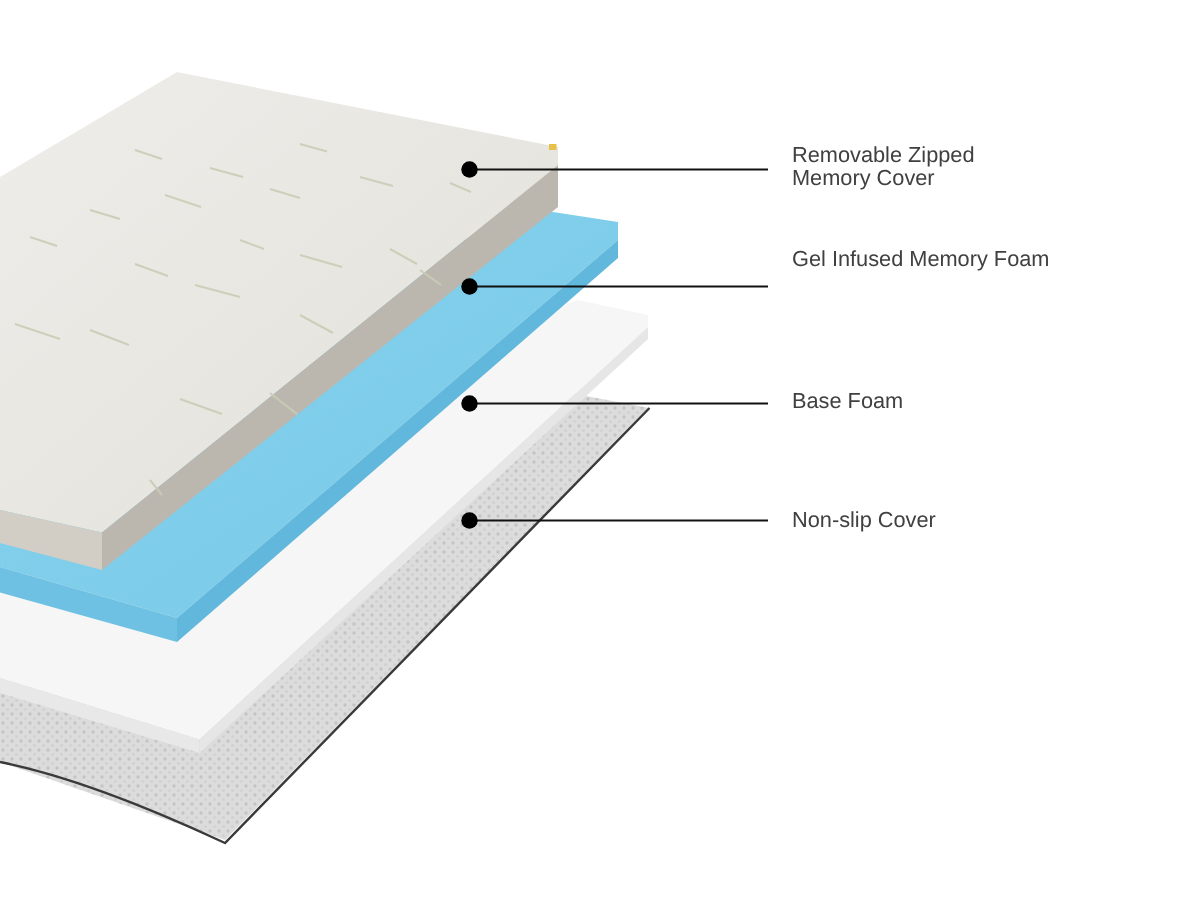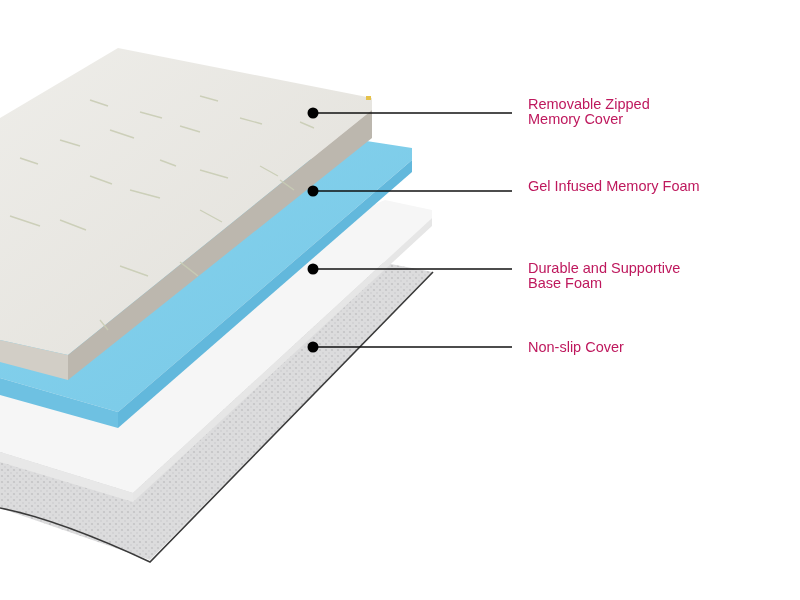--- a/index.html
+++ b/index.html
@@ -1,19 +1,19 @@
 <!DOCTYPE html>
 <html><head>
 <meta charset="utf-8">
 <style>
   html, body { margin: 0; padding: 0; background: #ffffff; }
   body { width: 800px; height: 600px; position: relative; overflow: hidden; font-family: "Liberation Sans", sans-serif; }
   .scene { position: absolute; left: 0; top: 0; width: 800px; height: 600px; }
   .callout-label {
-    position: absolute; left: 528px; font-size: 14.5px; line-height: 15px; color: #be185d;
+    position: absolute; left: 528px; font-size: 14.5px; line-height: 15px; color: #404040;
     font-family: "Liberation Sans", sans-serif;
   }
   .callout-label span { display: block; }
 </style>
 </head>
 <body>
 
 <svg class="scene" viewBox="0 0 800 600" width="800" height="600">
   <defs>
     <pattern id="dots" width="6" height="6" patternUnits="userSpaceOnUse">
@@ -94,22 +94,21 @@
   <g>
     <line x1="313" y1="347" x2="512" y2="347" stroke="#111" stroke-width="1.3"></line>
     <circle cx="313" cy="347" r="5.5" fill="#000"></circle>
   </g>
 </svg>
 
 <div class="callout-label" style="top:97px;">
   <span>Removable Zipped</span>
   <span>Memory Cover</span>
 </div>
-<div class="callout-label" style="top:179px;">
+<div class="callout-label" style="top:166px;">
   <span>Gel Infused Memory Foam</span>
 </div>
 <div class="callout-label" style="top:261px;">
-  <span>Durable and Supportive</span>
   <span>Base Foam</span>
 </div>
 <div class="callout-label" style="top:340px;">
   <span>Non-slip Cover</span>
 </div>
 
 </body></html>

